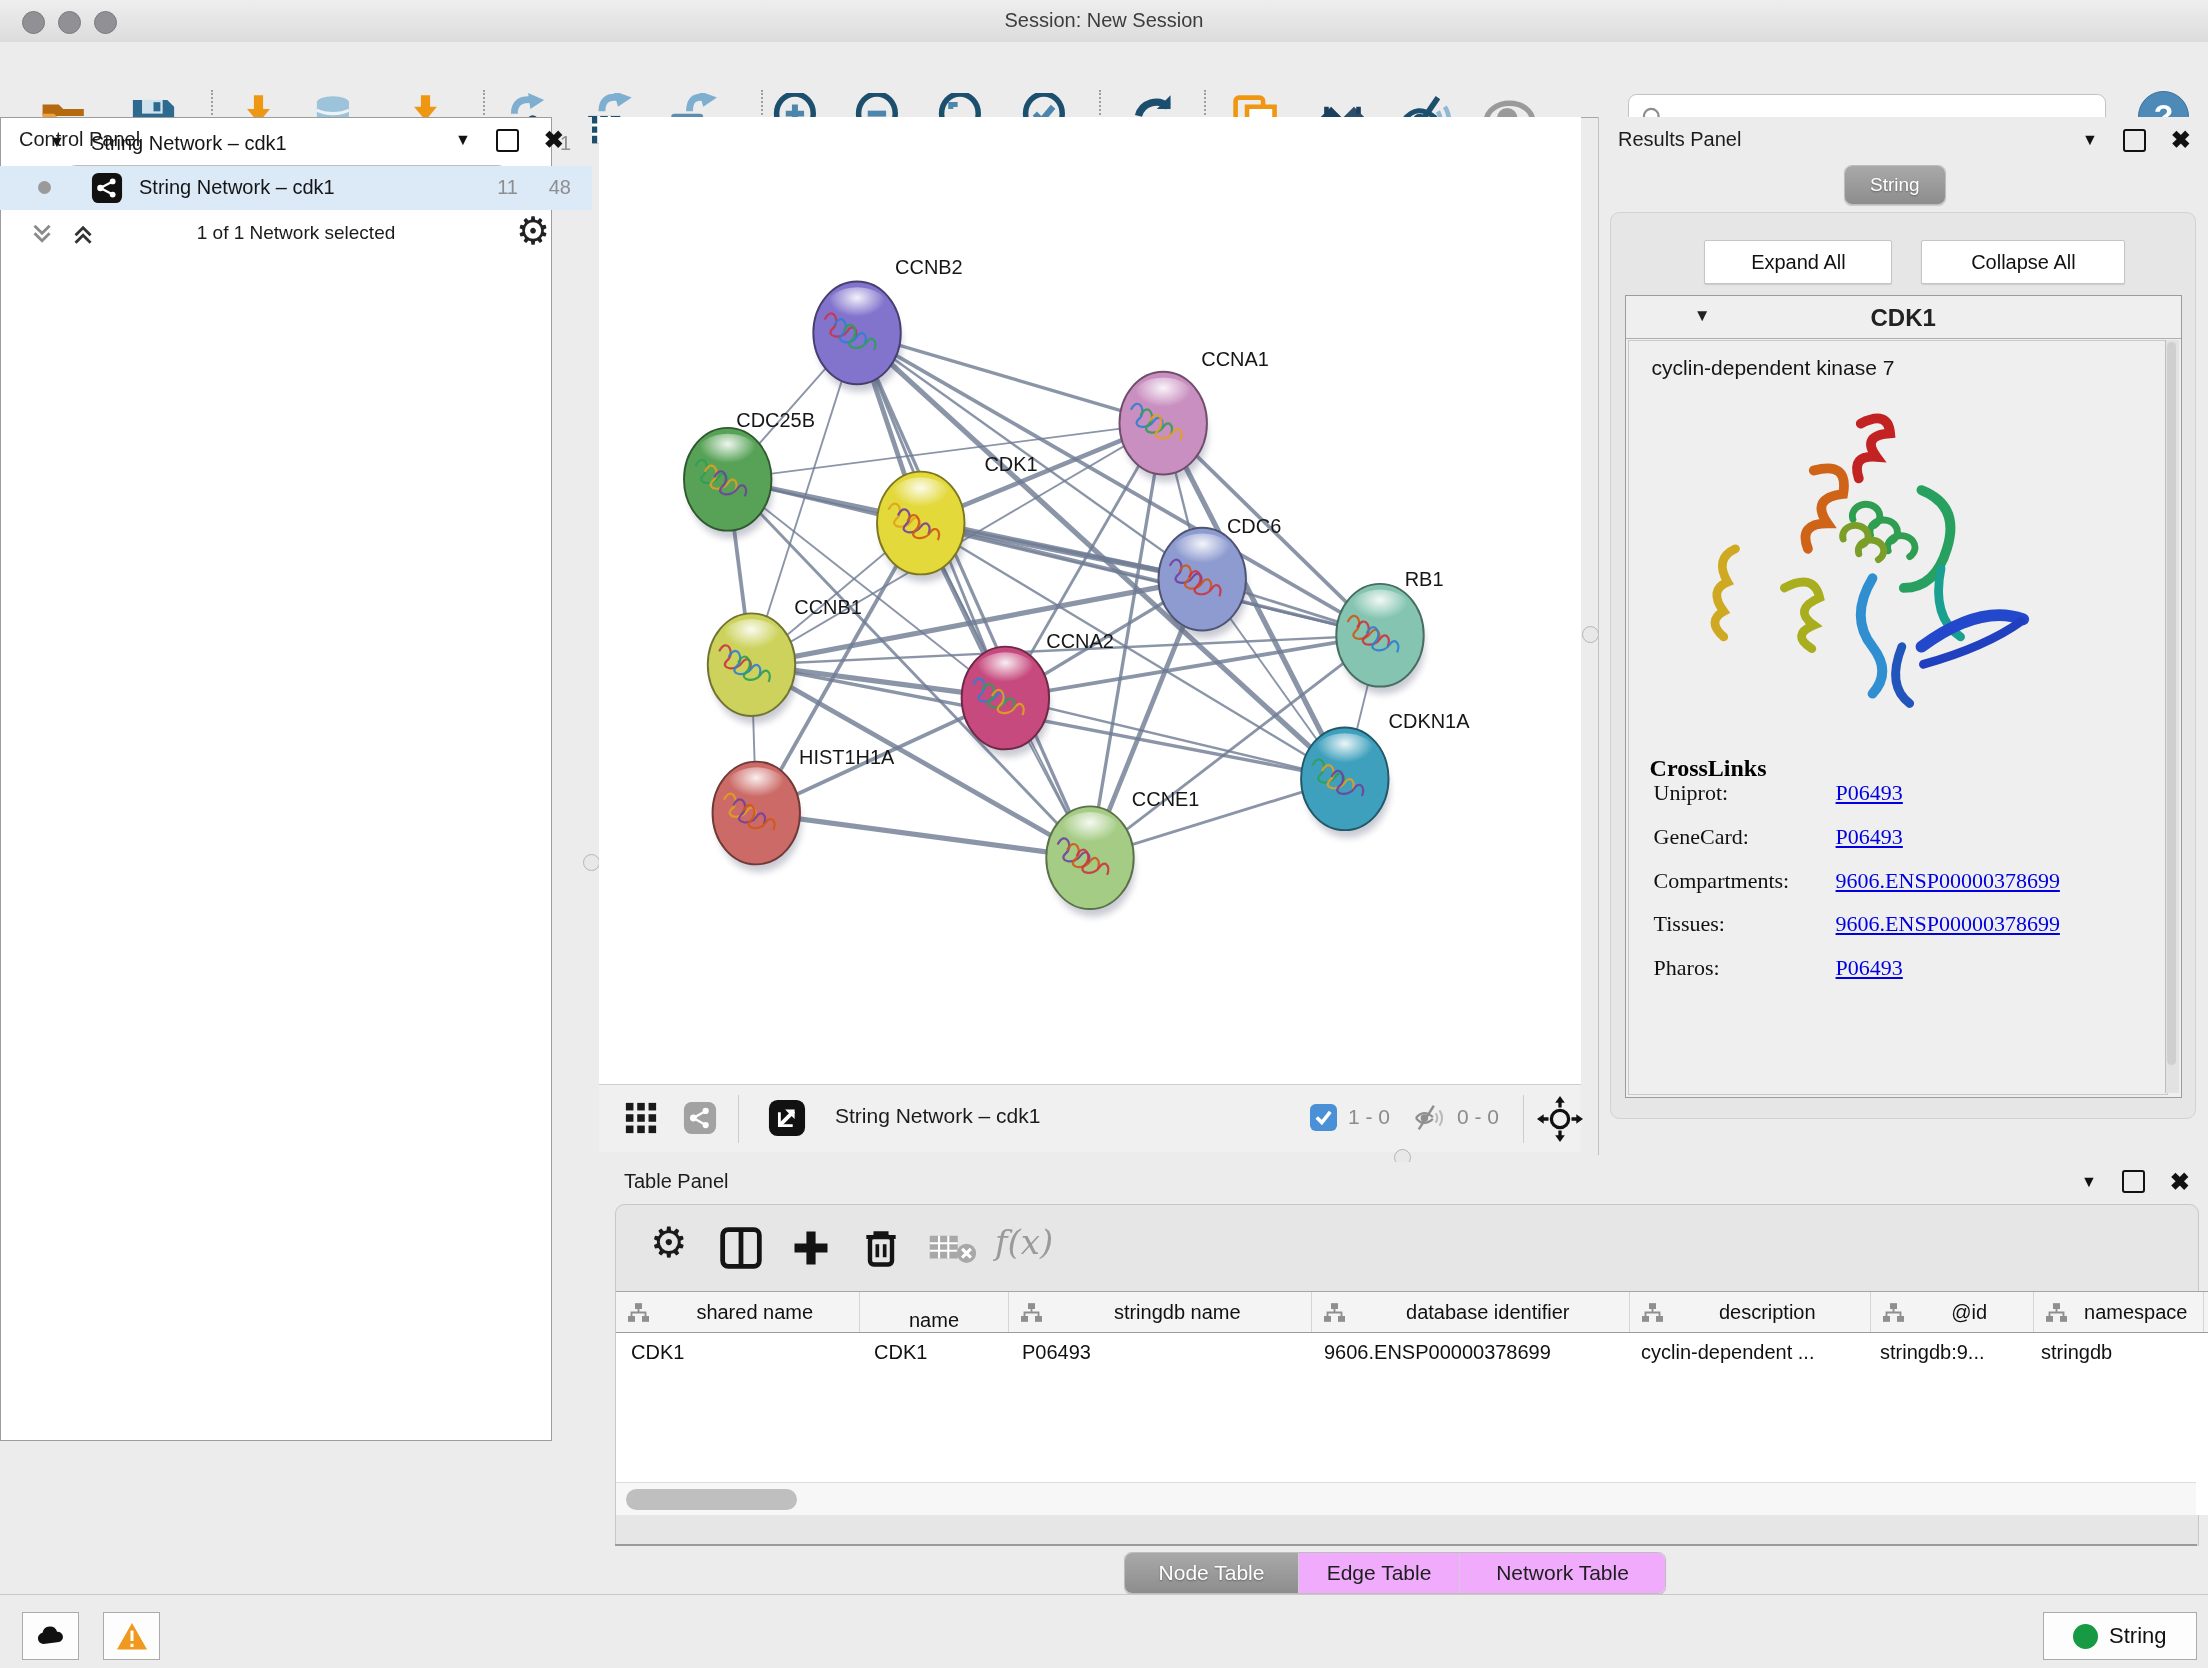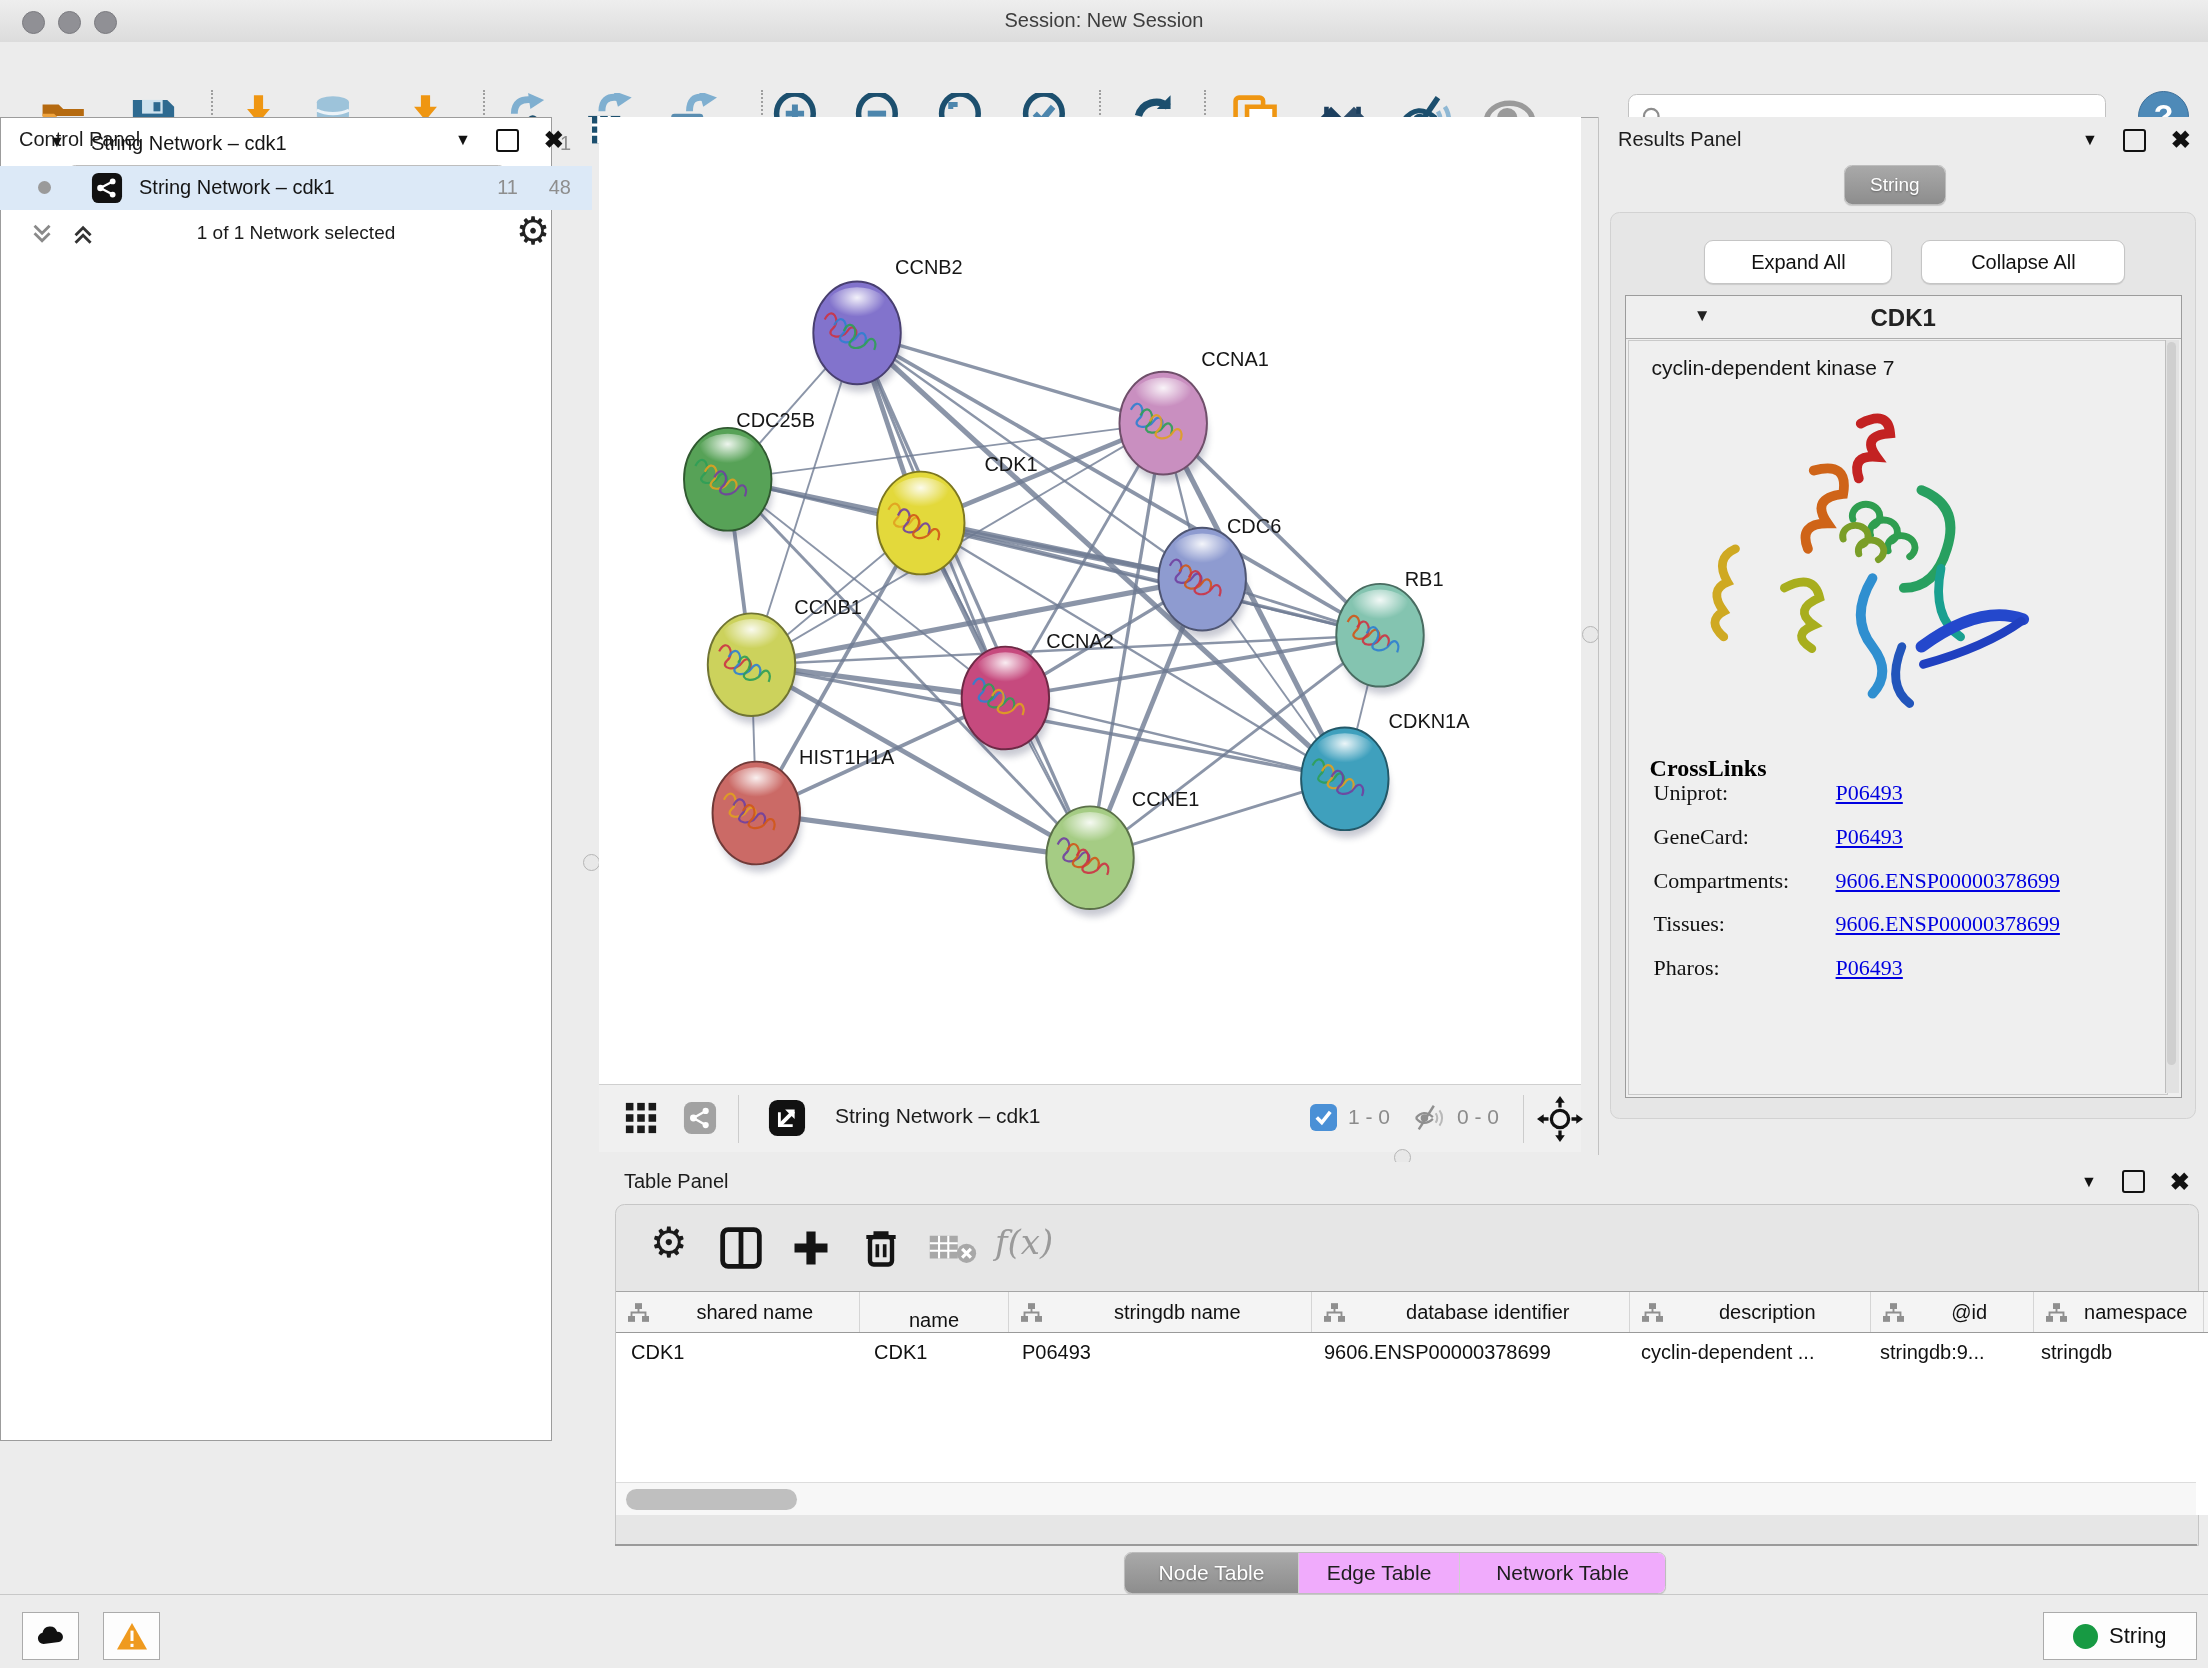--- a/index.html
+++ b/index.html
@@ -51,21 +51,21 @@
                 border-top:1px solid #cfcfcf;border-bottom:1px solid #cfcfcf;}
   .vt-sep{position:absolute;top:9.5px;height:48px;width:0;border-left:1px solid #cccccc;}
   #h-splitter{left:599px;top:1152px;width:1609px;height:10.5px;background:#ececec;}
   .knob{position:absolute;border-radius:50%;background:#e8e8e8;border:1px solid #b5b5b5;}
   
   #results-panel{left:1598px;top:117px;width:611px;height:1038px;background:#ececec;
                  border-left:1px solid #c2c2c2;}
   #rp-card{position:absolute;left:11.4px;top:95px;width:584px;height:905px;
            background:#e6e6e6;border-radius:9.5px;border:1px solid #d2d2d2;}
   .rp-btn{position:absolute;top:27px;height:42px;background:#fff;border:1px solid #c5c5c5;
-          border-radius:9px;font-size:20px;color:#111;display:flex;align-items:center;
+          border-radius:2px;font-size:20px;color:#111;display:flex;align-items:center;
           justify-content:center;box-shadow:0 1px 1px rgba(0,0,0,.12);}
   #rp-entry{position:absolute;left:13.3px;top:82px;width:555px;height:801px;
             background:#efefef;border:1.9px solid #9c9c9c;}
   #rp-entry-head{position:absolute;left:0;top:0;width:100%;height:42px;
                  border-bottom:1px solid #adadad;}
   #rp-body{position:absolute;left:1.9px;top:44px;width:538px;height:753px;background:#efefef;
            border:1px solid #c9c9c9;}
   .serif{font-family:"Liberation Serif",serif;}
   .xl-row{position:absolute;left:0;width:100%;height:44px;}
   .xl-row .l{position:absolute;left:25px;font-size:22px;color:#111;}

